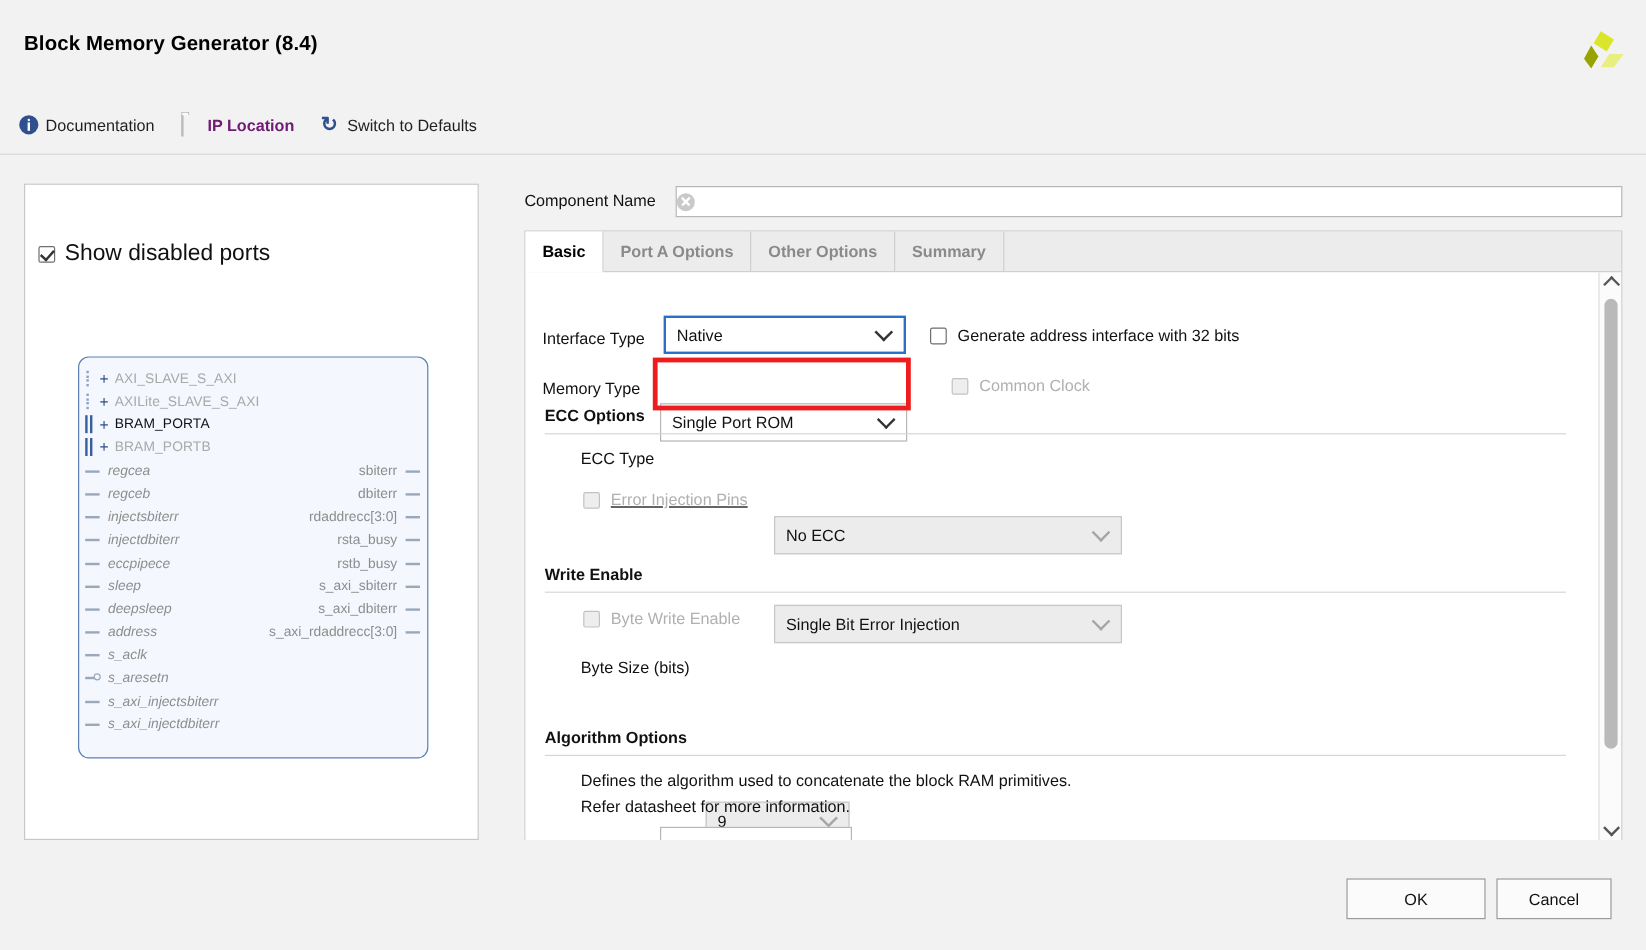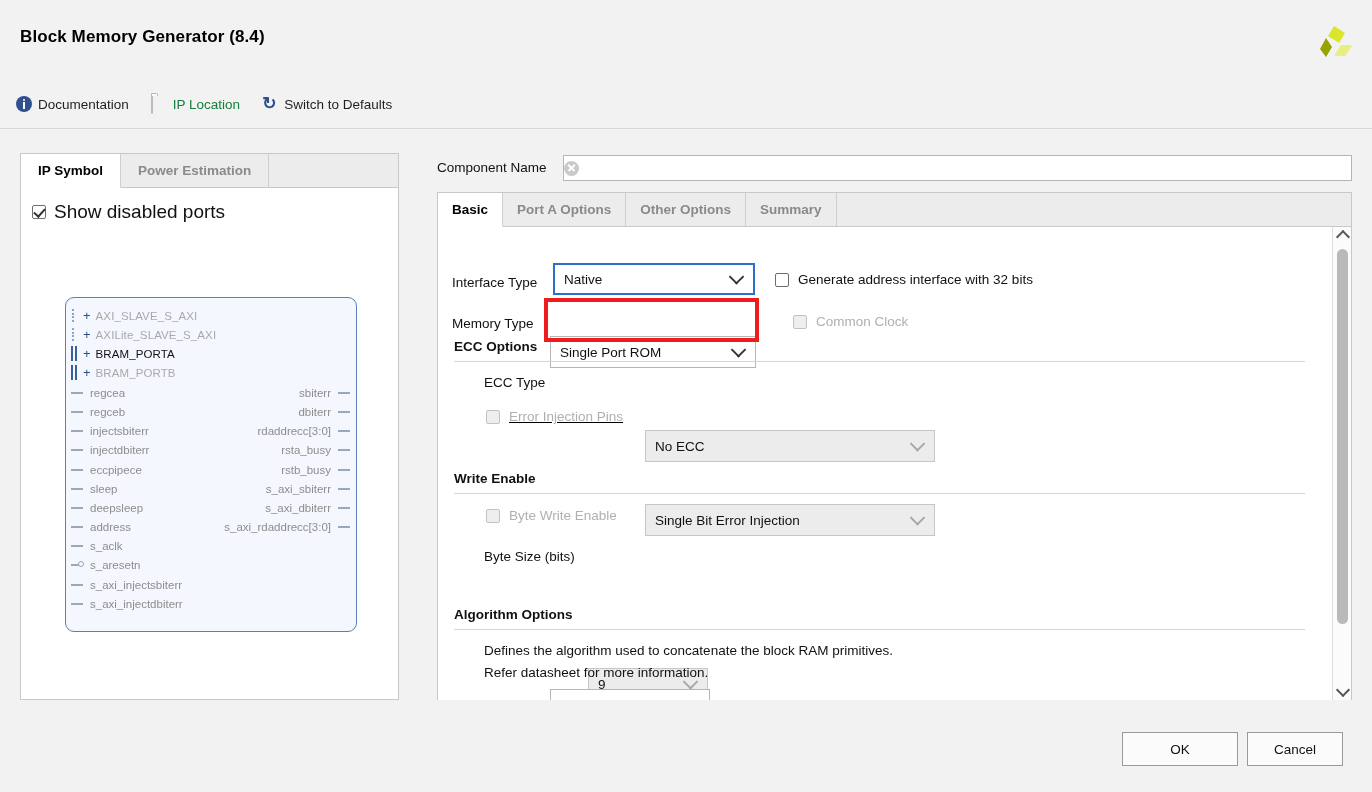--- a/index.html
+++ b/index.html
@@ -23,21 +23,21 @@
   }
   .logo {
     position: absolute; left: 1312px; top: 22px;
     width: 44px; height: 40px;
   }
 
   
   .toolbar { position: absolute; left: 16px; top: 93px; height: 22px; display: flex; align-items: center; }
   .tb-item { display: flex; align-items: center; margin-right: 22px; cursor: default; }
   .tb-label { font-size: 13.5px; color: #1f1f1f; margin-left: 6px; }
-  .tb-label.dis { color: #15803d; }
+  .tb-label.dis { color: #701a75; font-weight: bold; }
   .ico { width: 16px; height: 16px; display: inline-block; position: relative; }
 
   .info-ico { border-radius: 50%; background: #2f4f8f; }
   .info-ico::before {
     content: ""; position: absolute; left: 7px; top: 3px;
     width: 2px; height: 2px; background: #fff; border-radius: 50%;
   }
   .info-ico::after {
     content: ""; position: absolute; left: 7px; top: 6px;
     width: 2px; height: 7px; background: #fff;
@@ -126,21 +126,21 @@
   .bus-conn.dots i { width: 2px; height: 2px; background: #8aa3c7; margin-left: 1px; }
   .bus-plus { color: #2b4f86; font-size: 13px; margin-right: 5px; line-height: 1; }
   .bus-name { letter-spacing: 0.1px; }
   .bus-name.on { color: #111; }
   .bus-name.off { color: #a9a9a9; }
 
   .pin {
     position: absolute; height: 19px; display: flex; align-items: center;
     font-size: 11.5px; color: #8d8d8d;
   }
-  .pin.left { left: 50px; }
+  .pin.left { left: 50px; font-style: italic; }
   .pin.right { right: 50px; justify-content: flex-end; }
   .pin .stub {
     width: 12px; height: 2px; background: #9aa8bb; flex: none;
   }
   .pin.left .stub { margin-right: 7px; }
   .pin.right .stub { margin-left: 7px; }
   .pin .stub.bubble {
     width: 12px; height: 2px; background: #9aa8bb; position: relative;
   }
   .pin .stub.bubble::after {
@@ -293,29 +293,20 @@
     </div>
     <div class="tb-item">
       <span class="ico refresh-ico">↻</span>
       <span class="tb-label">Switch to Defaults</span>
     </div>
   </div>
 
   <div class="hrule"></div>
 
   <div class="left-panel">
-    <div class="tabstrip-left">
-      <div class="ltab active">
-        <span>IP Symbol</span>
-      </div>
-      <div class="ltab">
-        <span>Power Estimation</span>
-      </div>
-      <div class="ltab spacer"></div>
-    </div>
 
     <div class="show-ports">
       <span class="cbx checked"></span>
       <span class="lbl">Show disabled ports</span>
     </div>
 
     <div class="symbol-wrap">
       <div class="sym-box"></div>
 
       <div class="bus-row" style="top:42px">

